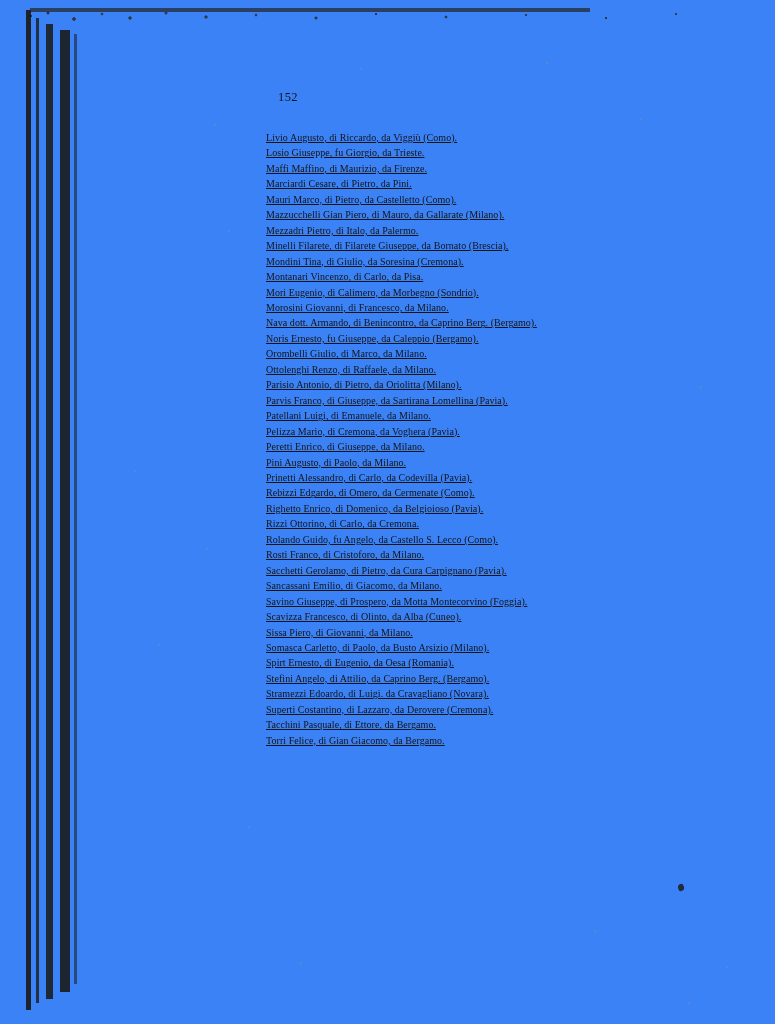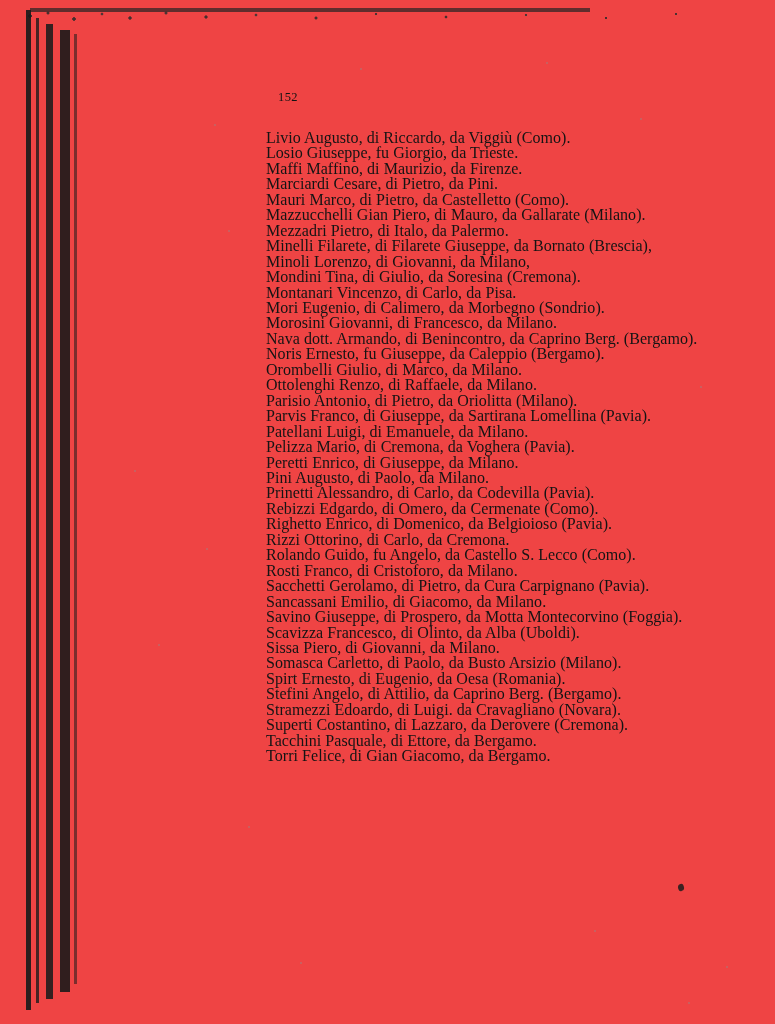--- a/index.html
+++ b/index.html
@@ -12,21 +12,21 @@
     height: 1024px;
     position: relative;
     overflow: hidden;
     font-family: "Liberation Serif", serif;
   }
 
   
   #page {
     position: absolute;
     inset: 0;
-    background: #ef4444;
+    background: #3b82f6;
   }
 
   
   .scan-edge {
     position: absolute;
     background: #1b1b1b;
     pointer-events: none;
   }
   .scan-edge.e1 { left: 26px; top: 10px;  width: 5px;  height: 1000px; opacity: .92; }
   .scan-edge.e2 { left: 36px; top: 18px;  width: 3px;  height: 985px;  opacity: .80; }
@@ -90,25 +90,26 @@
   }
 
   
   #name-list {
     position: absolute;
     left: 266px;
     top: 130px;
     width: 470px;
   }
   #name-list .entry {
-    font-size: 16px;
+    font-size: 10px;
     line-height: 15.45px;
     color: #141414;
     white-space: nowrap;
     letter-spacing: .05px;
+    text-decoration: underline;
   }
 
   
   .ink-blot {
     position: absolute;
     left: 678px;
     top: 884px;
     width: 6px;
     height: 7px;
     background: #1c1c1c;
@@ -150,21 +151,20 @@
 
   <div id="name-list">
     <div class="entry">Livio Augusto, di Riccardo, da Viggiù (Como).</div>
     <div class="entry">Losio Giuseppe, fu Giorgio, da Trieste.</div>
     <div class="entry">Maffi Maffino, di Maurizio, da Firenze.</div>
     <div class="entry">Marciardi Cesare, di Pietro, da Pini.</div>
     <div class="entry">Mauri Marco, di Pietro, da Castelletto (Como).</div>
     <div class="entry">Mazzucchelli Gian Piero, di Mauro, da Gallarate (Milano).</div>
     <div class="entry">Mezzadri Pietro, di Italo, da Palermo.</div>
     <div class="entry">Minelli Filarete, di Filarete Giuseppe, da Bornato (Brescia),</div>
-    <div class="entry">Minoli Lorenzo, di Giovanni, da Milano,</div>
     <div class="entry">Mondini Tina, di Giulio, da Soresina (Cremona).</div>
     <div class="entry">Montanari Vincenzo, di Carlo, da Pisa.</div>
     <div class="entry">Mori Eugenio, di Calimero, da Morbegno (Sondrio).</div>
     <div class="entry">Morosini Giovanni, di Francesco, da Milano.</div>
     <div class="entry">Nava dott. Armando, di Benincontro, da Caprino Berg. (Bergamo).</div>
     <div class="entry">Noris Ernesto, fu Giuseppe, da Caleppio (Bergamo).</div>
     <div class="entry">Orombelli Giulio, di Marco, da Milano.</div>
     <div class="entry">Ottolenghi Renzo, di Raffaele, da Milano.</div>
     <div class="entry">Parisio Antonio, di Pietro, da Oriolitta (Milano).</div>
     <div class="entry">Parvis Franco, di Giuseppe, da Sartirana Lomellina (Pavia).</div>
@@ -174,21 +174,21 @@
     <div class="entry">Pini Augusto, di Paolo, da Milano.</div>
     <div class="entry">Prinetti Alessandro, di Carlo, da Codevilla (Pavia).</div>
     <div class="entry">Rebizzi Edgardo, di Omero, da Cermenate (Como).</div>
     <div class="entry">Righetto Enrico, di Domenico, da Belgioioso (Pavia).</div>
     <div class="entry">Rizzi Ottorino, di Carlo, da Cremona.</div>
     <div class="entry">Rolando Guido, fu Angelo, da Castello S. Lecco (Como).</div>
     <div class="entry">Rosti Franco, di Cristoforo, da Milano.</div>
     <div class="entry">Sacchetti Gerolamo, di Pietro, da Cura Carpignano (Pavia).</div>
     <div class="entry">Sancassani Emilio, di Giacomo, da Milano.</div>
     <div class="entry">Savino Giuseppe, di Prospero, da Motta Montecorvino (Foggia).</div>
-    <div class="entry">Scavizza Francesco, di Olinto, da Alba (Uboldi).</div>
+    <div class="entry">Scavizza Francesco, di Olinto, da Alba (Cuneo).</div>
     <div class="entry">Sissa Piero, di Giovanni, da Milano.</div>
     <div class="entry">Somasca Carletto, di Paolo, da Busto Arsizio (Milano).</div>
     <div class="entry">Spirt Ernesto, di Eugenio, da Oesa (Romania).</div>
     <div class="entry">Stefini Angelo, di Attilio, da Caprino Berg. (Bergamo).</div>
     <div class="entry">Stramezzi Edoardo, di Luigi. da Cravagliano (Novara).</div>
     <div class="entry">Superti Costantino, di Lazzaro, da Derovere (Cremona).</div>
     <div class="entry">Tacchini Pasquale, di Ettore, da Bergamo.</div>
     <div class="entry">Torri Felice, di Gian Giacomo, da Bergamo.</div>
   </div>
 

